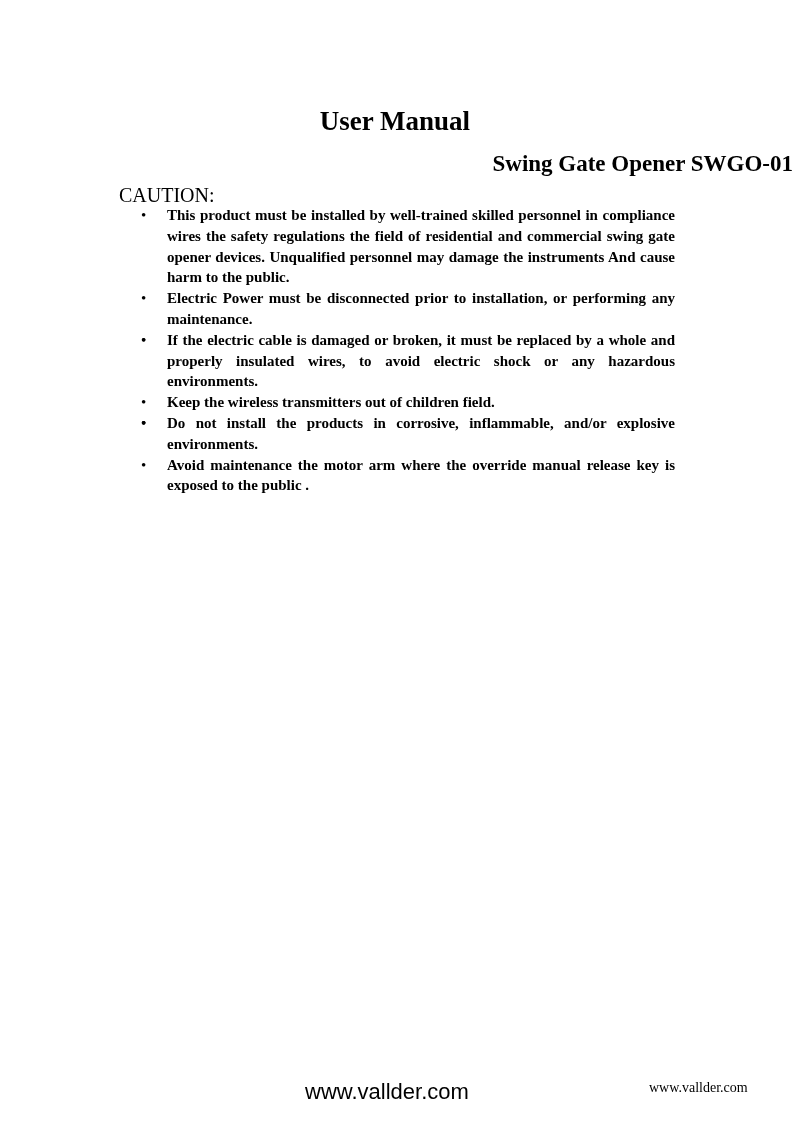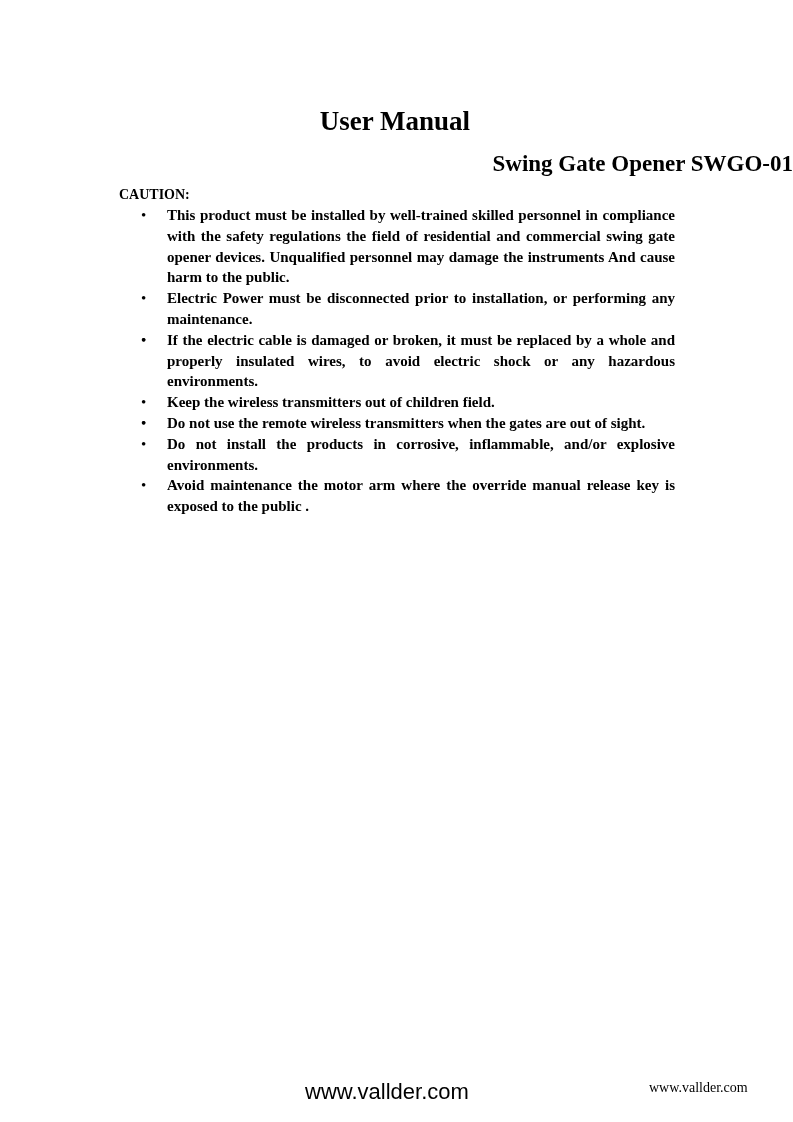--- a/index.html
+++ b/index.html
@@ -7,21 +7,21 @@
     .title {
       position: absolute; left: 0; width: 790px; top: 104px; text-align: center;
       font-family: "Liberation Serif", serif; font-weight: bold; font-size: 27px; line-height: 34px;
     }
     .subtitle {
       position: absolute; left: 0; width: 793px; top: 149px; text-align: right;
       font-family: "Liberation Serif", serif; font-weight: bold; font-size: 23px; line-height: 30px;
     }
     .caution {
       position: absolute; left: 119px; top: 185px;
-      font-family: "Liberation Serif", serif; font-weight: bold; font-size: 14px; line-height: 20px;
+      font-family: "Liberation Serif", serif; font-weight: normal; font-size: 20px; line-height: 20px;
     }
     ul.bullets {
       position: absolute; left: 119px; top: 205px; width: 556px; margin: 0; padding: 0; list-style: none;
       font-family: "Liberation Serif", serif; font-weight: bold; font-size: 15px; line-height: 20.8px;
     }
     ul.bullets li { position: relative; padding-left: 48px; text-align: justify; }
     ul.bullets li .bullet {
       position: absolute; left: 22px; top: 0; font-weight: normal;
     }
     .footer-center {
@@ -34,25 +34,25 @@
     }
   </style>
 </head>
 <body>
 
 <div class="title">User Manual</div>
 <div class="subtitle">Swing Gate Opener SWGO-01</div>
 <div class="caution">CAUTION:</div>
 
 <ul class="bullets">
-  <li><span class="bullet">•</span><span>This product must be installed by well-trained skilled personnel in compliance with the safety regulations the field of residential and commercial swing gate opener devices. Unqualified personnel may damage the instruments And cause harm to the public.</span></li>
+  <li><span class="bullet">•</span><span>This product must be installed by well-trained skilled personnel in compliance wires the safety regulations the field of residential and commercial swing gate opener devices. Unqualified personnel may damage the instruments And cause harm to the public.</span></li>
   <li><span class="bullet">•</span><span>Electric Power must be disconnected prior to installation, or performing any maintenance.</span></li>
   <li><span class="bullet">•</span></li>
   <li><span class="bullet">•</span><span>If the electric cable is damaged or broken, it must be replaced by a whole and properly insulated wires, to avoid electric shock or any hazardous environments.</span></li>
   <li><span class="bullet">•</span><span>Keep the wireless transmitters out of children field.</span></li>
   <li><span class="bullet">•</span></li>
-  <li><span class="bullet">•</span><span>Do not use the remote wireless transmitters when the gates are out of sight.</span></li>
+  <li><span class="bullet">•</span></li>
   <li><span class="bullet">•</span><span>Do not install the products in corrosive, inflammable, and/or explosive environments.</span></li>
   <li><span class="bullet">•</span><span>Avoid maintenance the motor arm where the override manual release key is exposed to the public .</span></li>
 </ul>
 
 <a class="footer-center">www.vallder.com</a>
 <div class="footer-right">www.vallder.com</div>
 
 </body></html>

